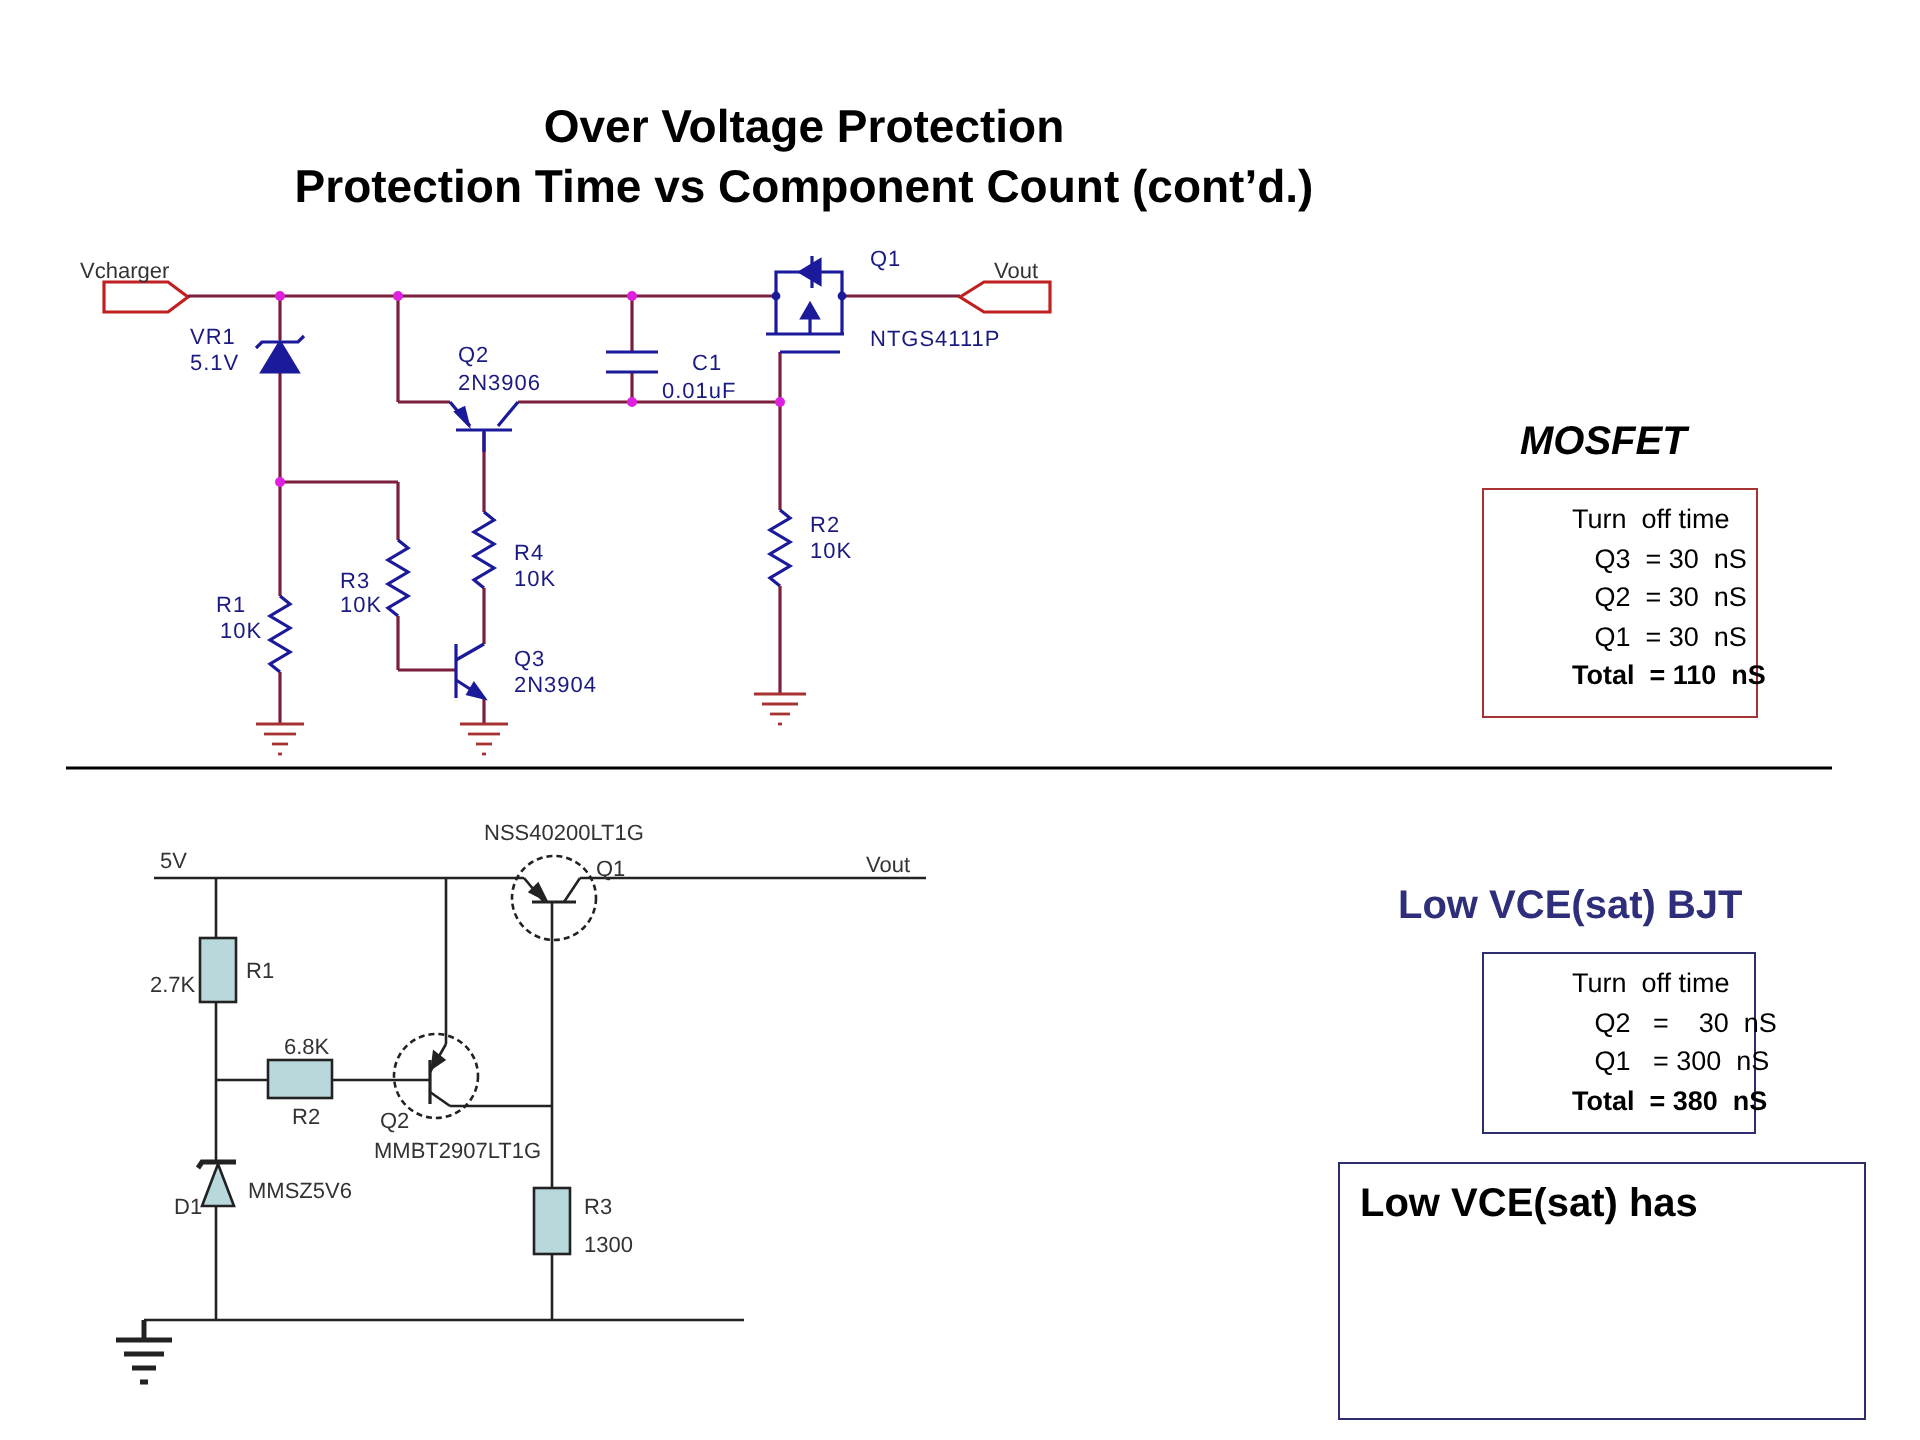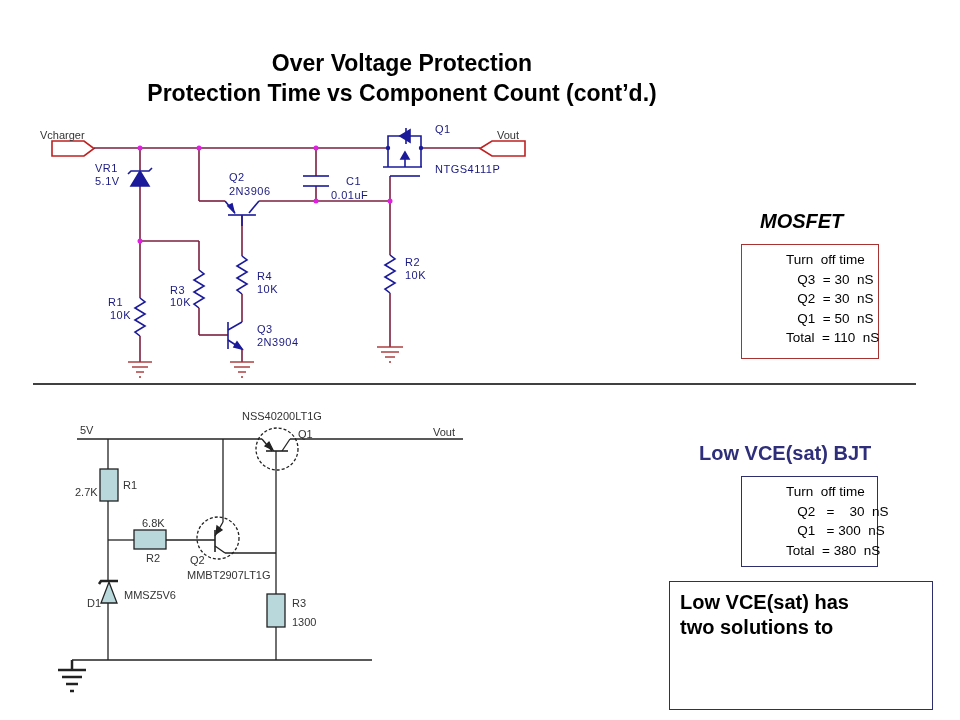--- a/index.html
+++ b/index.html
@@ -10,21 +10,21 @@
   svg#schem { position:absolute; left:0; top:0; }
   .lbl { font-family:"Liberation Sans", sans-serif; font-size:11px; fill:#1a1a80; letter-spacing:0.5px; }
   .lbl2 { font-family:"Liberation Sans", sans-serif; font-size:11px; fill:#333; }
   .heading { position:absolute; font-weight:bold; font-size:20px; }
   #mosfet-heading { left:760px; top:210px; color:#000;font-style:italic; }
   #bjt-heading { left:699px; top:442px; color:#2e2e7a; }
   .tbox { position:absolute; background:#fff; font-size:13.5px; color:#000; line-height:19.5px; box-sizing:border-box; }
   #mosfet-box { left:741px; top:244px; width:138px; height:115px; border:1px solid #a83232; padding:5px 0 0 8px; }
   #bjt-box { left:741px; top:476px; width:137px; height:91px; border:1px solid #2e2e6e; padding:5px 0 0 8px; }
   .row { white-space:pre;margin-left:36px; }
-  .row.total { font-weight:normal; }
+  .row.total { font-weight:bold; }
   #note-box { position:absolute; left:669px; top:581px; width:264px; height:129px; border:1px solid #2e2e6e; box-sizing:border-box; padding:8px 0 16px 10px; font-weight:bold; font-size:20px; line-height:25px; color:#000; }
 </style>
 </head>
 <body>
 
 <div class="title" id="title1">Over Voltage Protection</div>
 <div class="title" id="title2">Protection Time vs Component Count (cont’d.)</div>
 
 <svg id="schem" width="960" height="720">
 
@@ -214,28 +214,27 @@
   <text class="lbl2" x="124" y="599">MMSZ5V6</text>
   <text class="lbl2" x="292" y="607">R3</text>
   <text class="lbl2" x="292" y="626">1300</text>
 </svg>
 
 <div class="heading" id="mosfet-heading">MOSFET</div>
 <div class="tbox" id="mosfet-box">
   <div class="row">Turn  off time</div>
   <div class="row">   Q3  = 30  nS</div>
   <div class="row">   Q2  = 30  nS</div>
-  <div class="row">   Q1  = 50  nS</div>
+  <div class="row">   Q1  = 30  nS</div>
   <div class="row total">Total  = 110  nS</div>
 </div>
 
 <div class="heading" id="bjt-heading">Low VCE(sat) BJT</div>
 <div class="tbox" id="bjt-box">
   <div class="row">Turn  off time</div>
   <div class="row">   Q2   =    30  nS</div>
   <div class="row">   Q1   = 300  nS</div>
   <div class="row total">Total  = 380  nS</div>
 </div>
 
 <div id="note-box">
   <div>Low VCE(sat) has</div>
-  <div>two solutions to</div>
 </div>
 
 </body></html>

